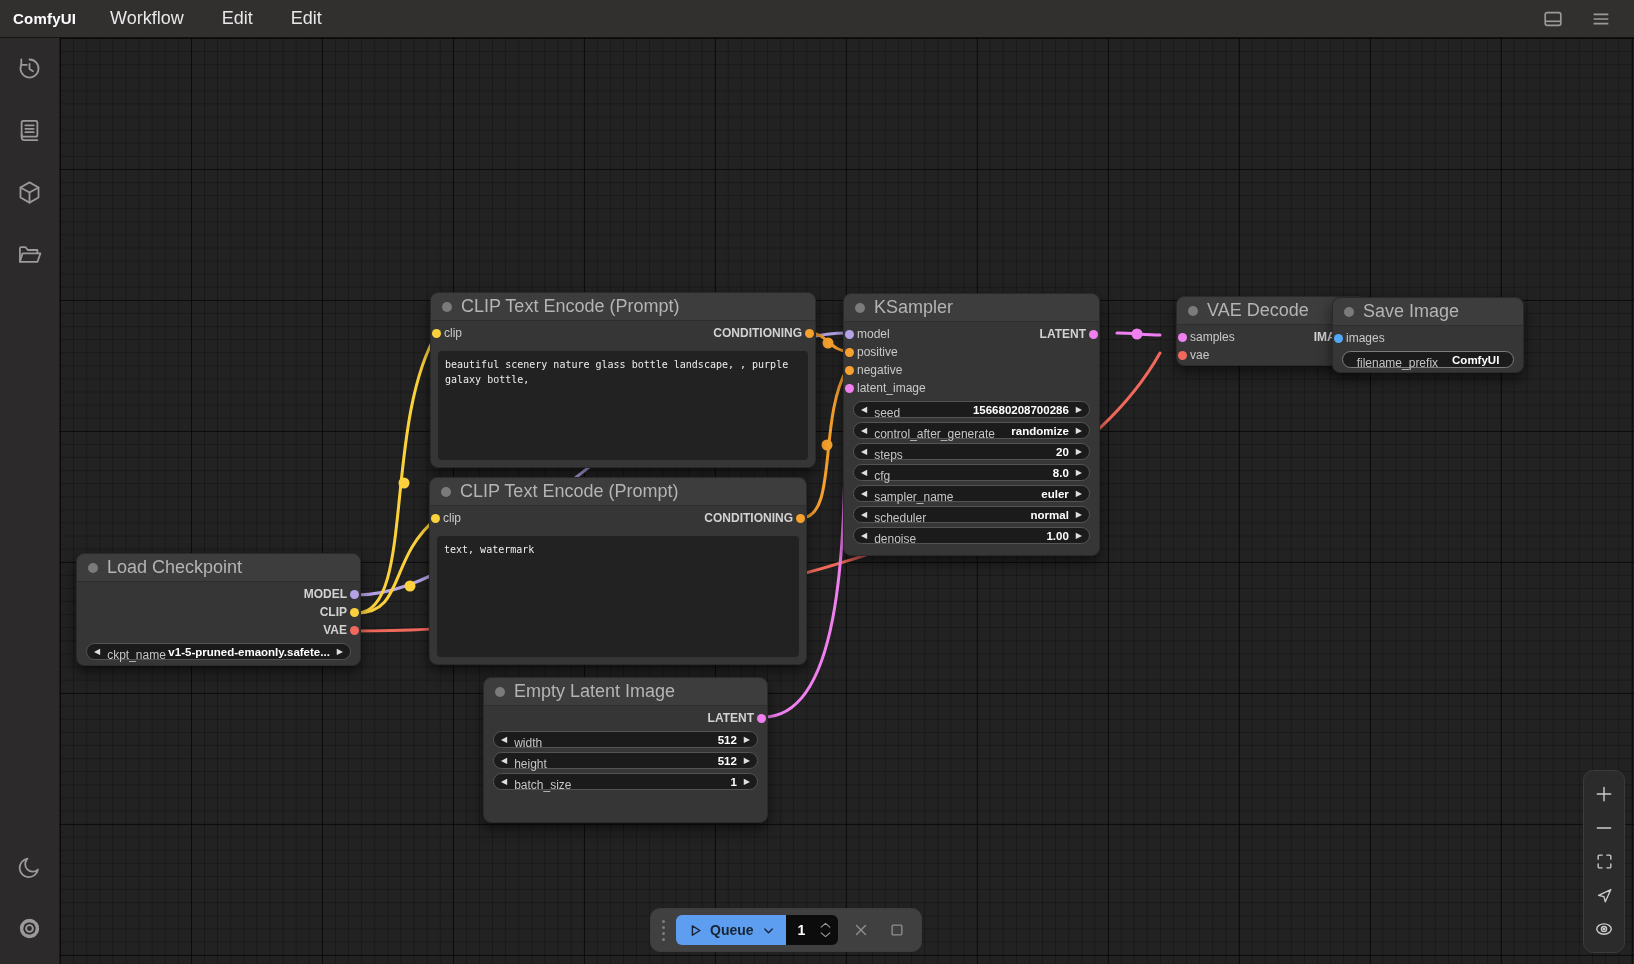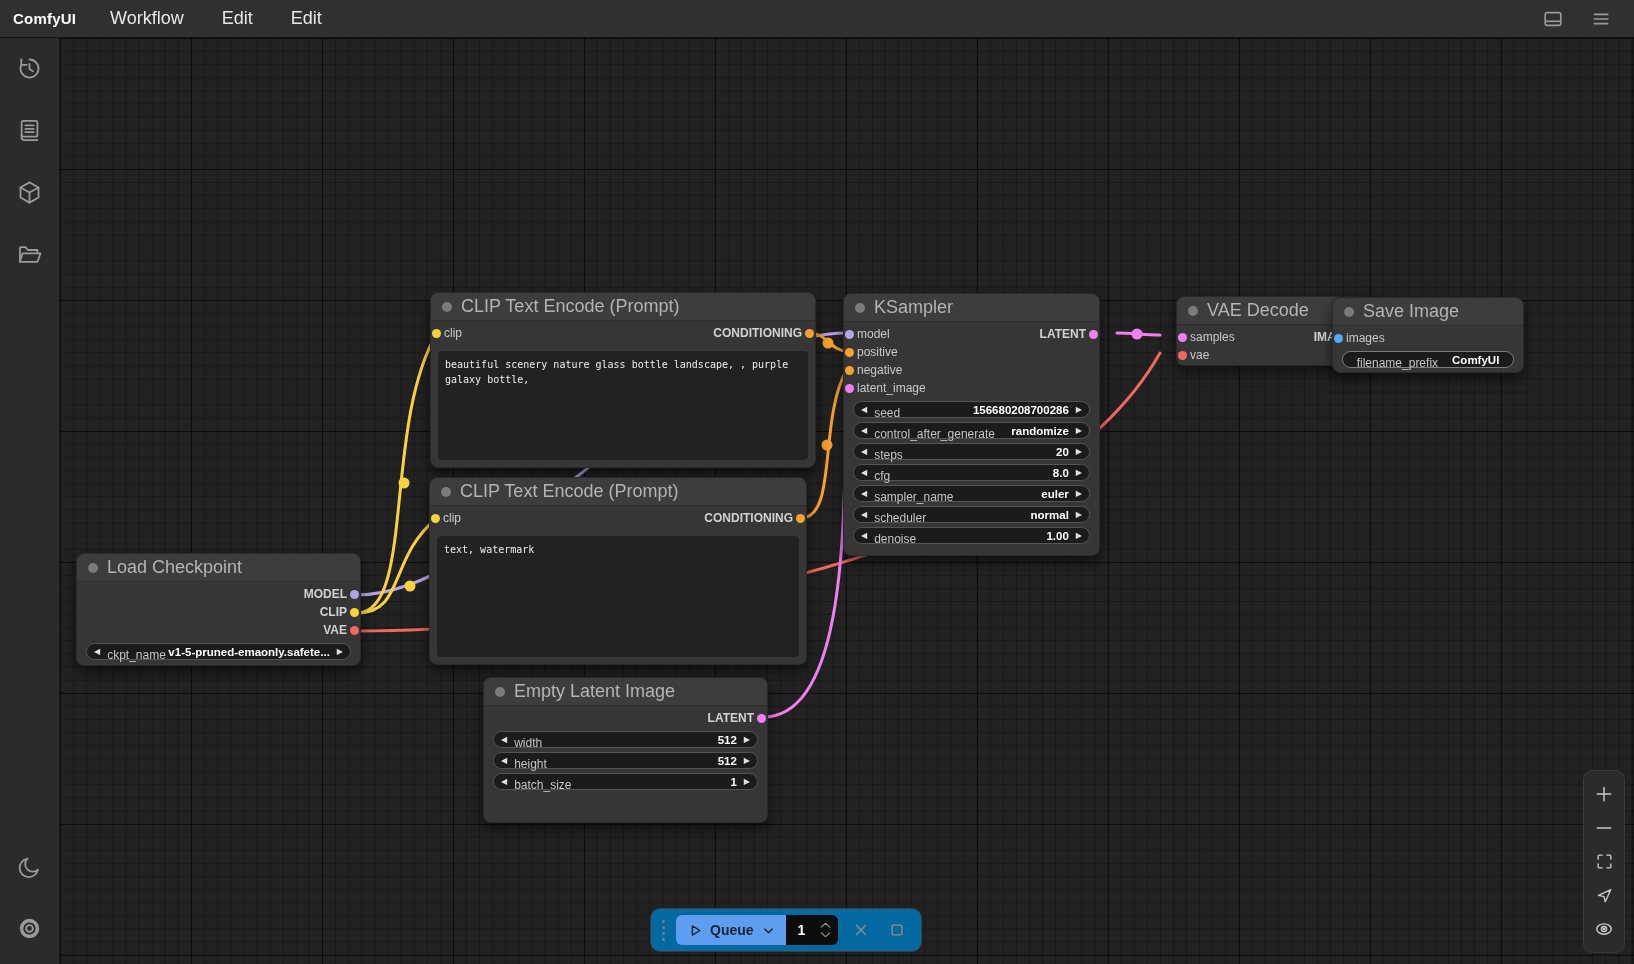--- a/index.html
+++ b/index.html
@@ -67,21 +67,21 @@
   .wname { font-size:12px; color:#c6c6c6; margin-left:7px;margin-top:6px; }
   .wval { margin-left:auto; margin-right:7px; font-size:11.5px; font-weight:bold; color:#ffffff; }
   .widget.noarrow { border-color:#7d7d7d; justify-content:center; gap:14px; }
   .widget.noarrow .wname { margin-left:0; }
   .widget.noarrow .wval { margin:0; }
   .prompt-box { position:absolute; left:7px; right:7px; top:58px; bottom:7px; background:#222222;
     border-radius:4px; padding:6px 7px; font-family:"DejaVu Sans Mono", monospace; font-size:10px;
     line-height:1.5; color:#ededed; white-space:pre-wrap; word-break:break-word; cursor:text; }
 
   
-  #queuebar { position:absolute; left:650px; top:908px; width:272px; height:44px; background:#0369a1;
+  #queuebar { position:absolute; left:650px; top:908px; width:272px; height:44px; background:#404040;
     border:1px solid #3d3d3d; border-radius:10px; display:flex; align-items:center; padding:0 11px;
     gap:10px; z-index:5; }
   .drag-dots { display:flex; flex-direction:column; gap:3px; margin-right:1px; cursor:grab; }
   .drag-dots i { width:3px; height:3px; border-radius:50%; background:#7d7d7d; }
   #queue-group { display:flex; height:30px; }
   #queue-btn { display:flex; align-items:center; gap:7px; padding:0 10px 0 12px; border:none;
     border-radius:6px 0 0 6px; cursor:pointer; }
   #queue-btn svg { stroke:#182433; fill:none; stroke-width:2.2; stroke-linejoin:round; stroke-linecap:round; }
   #queue-btn .qlabel { font-size:14px; font-weight:bold; color:#182433;
     font-family:"Liberation Sans", sans-serif; }

